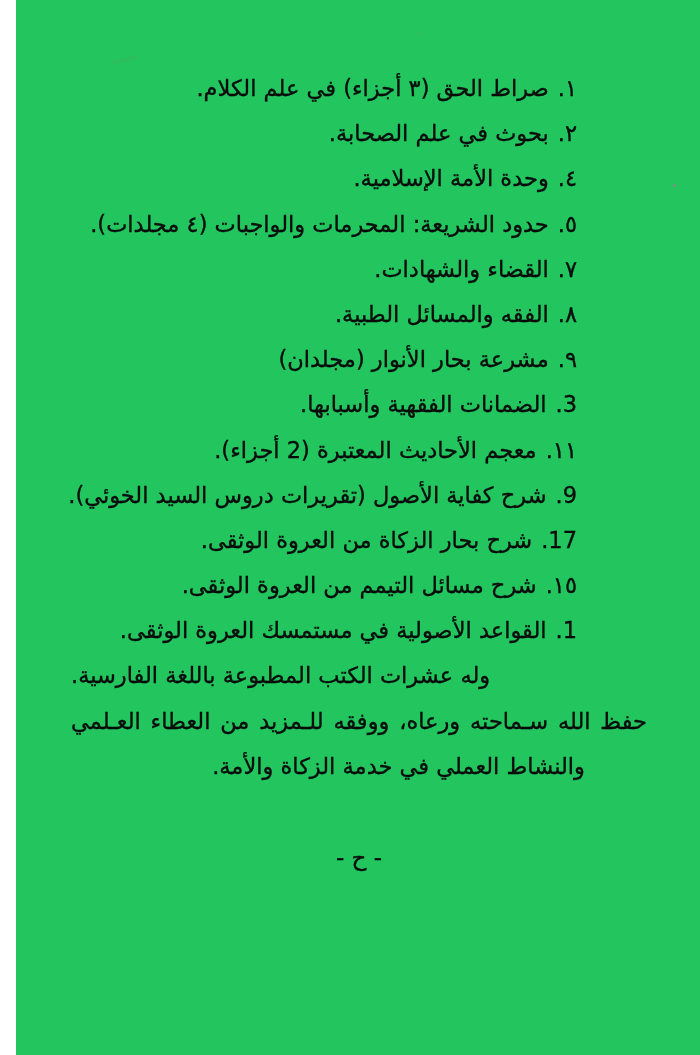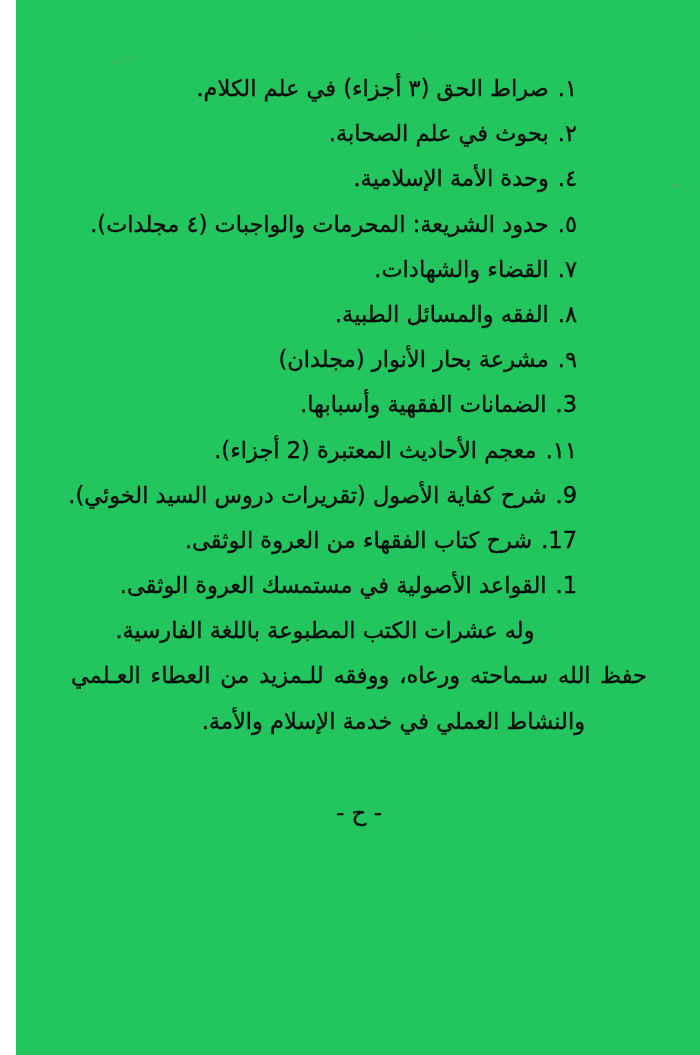--- a/index.html
+++ b/index.html
@@ -28,21 +28,21 @@
   }
   .list-line {
     text-align: right;
     margin-right: 70px;
   }
   .num {
     letter-spacing: 0.14em;
     margin-left: 9px;
   }
   .closing-line {
-    text-align: center;
+    text-align: left;
     margin-right: 68px;
   }
   .prayer-line1 {
     text-align: justify;
     text-align-last: justify;
     word-spacing: 1.5px;
   }
   .prayer-line2 {
     text-align: right;
     margin-right: 62px;
@@ -73,29 +73,30 @@
     <div class="line list-line"><span class="num">١.</span><span>صراط الحق (٣ أجزاء) في علم الكلام.</span></div>
     <div class="line list-line"><span class="num">٢.</span><span>بحوث في علم الصحابة.</span></div>
     <div class="line list-line"><span class="num">٤.</span><span>وحدة الأمة الإسلامية.</span></div>
     <div class="line list-line"><span class="num">٥.</span><span>حدود الشريعة: المحرمات والواجبات (٤ مجلدات).</span></div>
     <div class="line list-line"><span class="num">٧.</span><span>القضاء والشهادات.</span></div>
     <div class="line list-line"><span class="num">٨.</span><span>الفقه والمسائل الطبية.</span></div>
     <div class="line list-line"><span class="num">٩.</span><span>مشرعة بحار الأنوار (مجلدان)</span></div>
     <div class="line list-line"><span class="num">3.</span><span>الضمانات الفقهية وأسبابها.</span></div>
     <div class="line list-line"><span class="num">١١.</span><span>معجم الأحاديث المعتبرة (2 أجزاء).</span></div>
     <div class="line list-line"><span class="num">9.</span><span>شرح كفاية الأصول (تقريرات دروس السيد الخوئي).</span></div>
-    <div class="line list-line"><span class="num">17.</span><span>شرح كتاب الفقهاء من العروة الوثقى.</span></div>
+    <div class="line list-line"><span class="num">17.</span><span>شرح بحار الزكاة من العروة الوثقى.</span></div>
+    <div class="line list-line"><span class="num">١٥.</span><span>شرح مسائل التيمم من العروة الوثقى.</span></div>
     <div class="line list-line"><span class="num">1.</span><span>القواعد الأصولية في مستمسك العروة الوثقى.</span></div>
   </div>
 
   <div class="line closing-line">وله عشرات الكتب المطبوعة باللغة الفارسية.</div>
 
   <div>
     <div class="line prayer-line1">حفظ الله سـماحته ورعاه، ووفقه للـمزيد من العطاء العـلمي</div>
-    <div class="line prayer-line2">والنشاط العملي في خدمة الإسلام والأمة.</div>
+    <div class="line prayer-line2">والنشاط العملي في خدمة الزكاة والأمة.</div>
   </div>
 
   <div class="page-marker-line">- ح -</div>
 
   <div class="speck speck-a"></div>
   <div class="speck speck-b"></div>
   <div class="speck speck-c"></div>
 
 </div>
 

